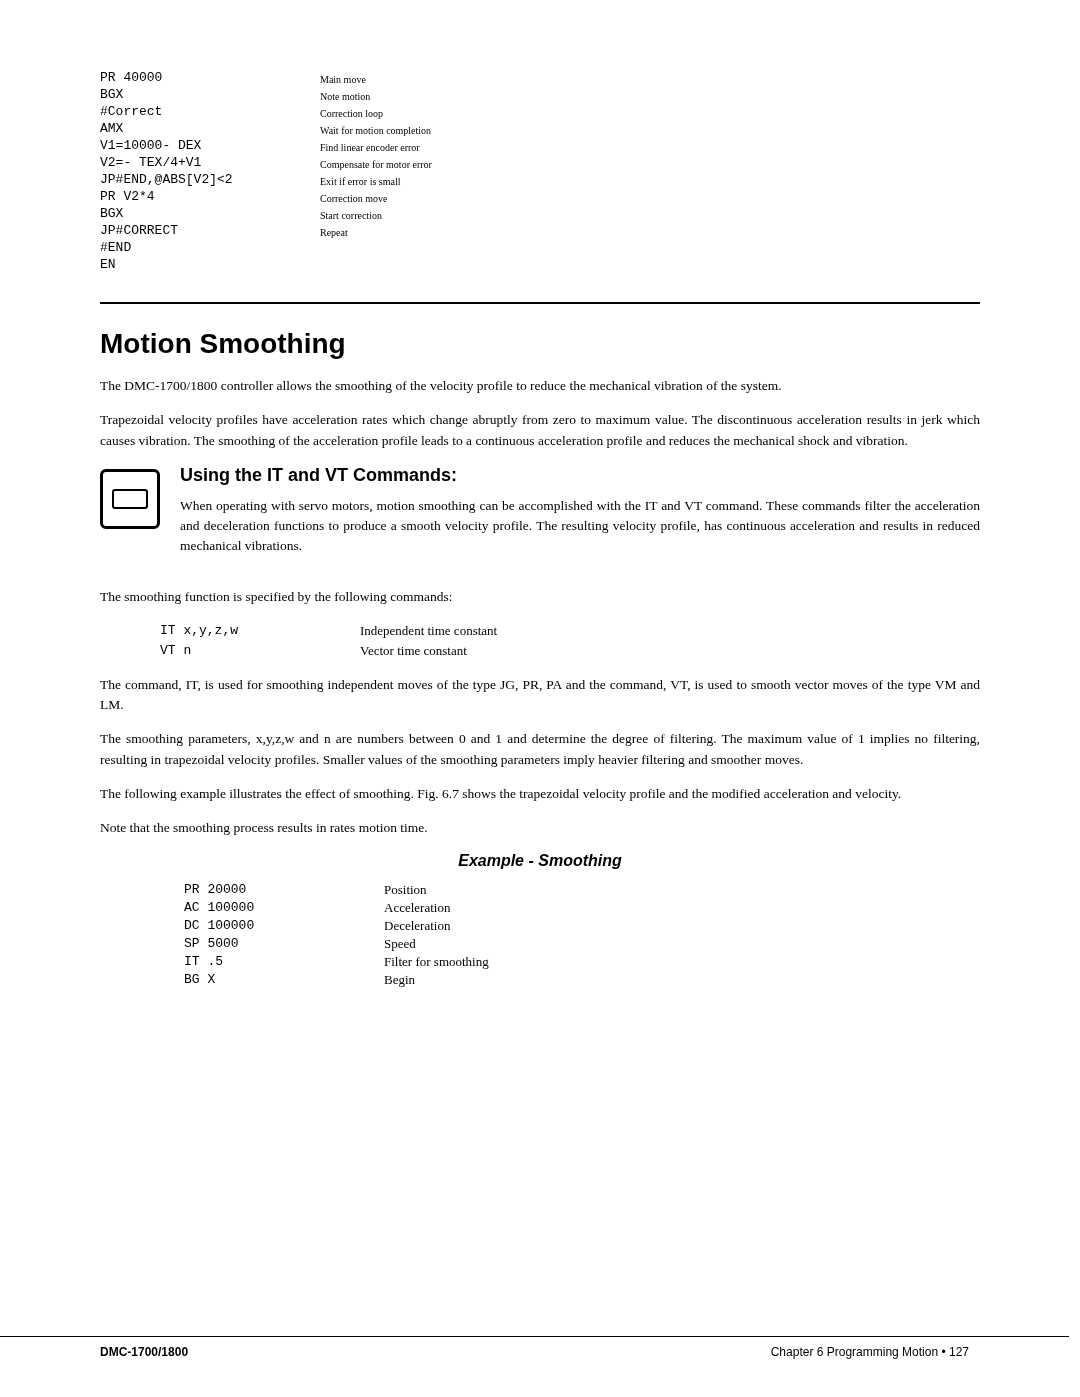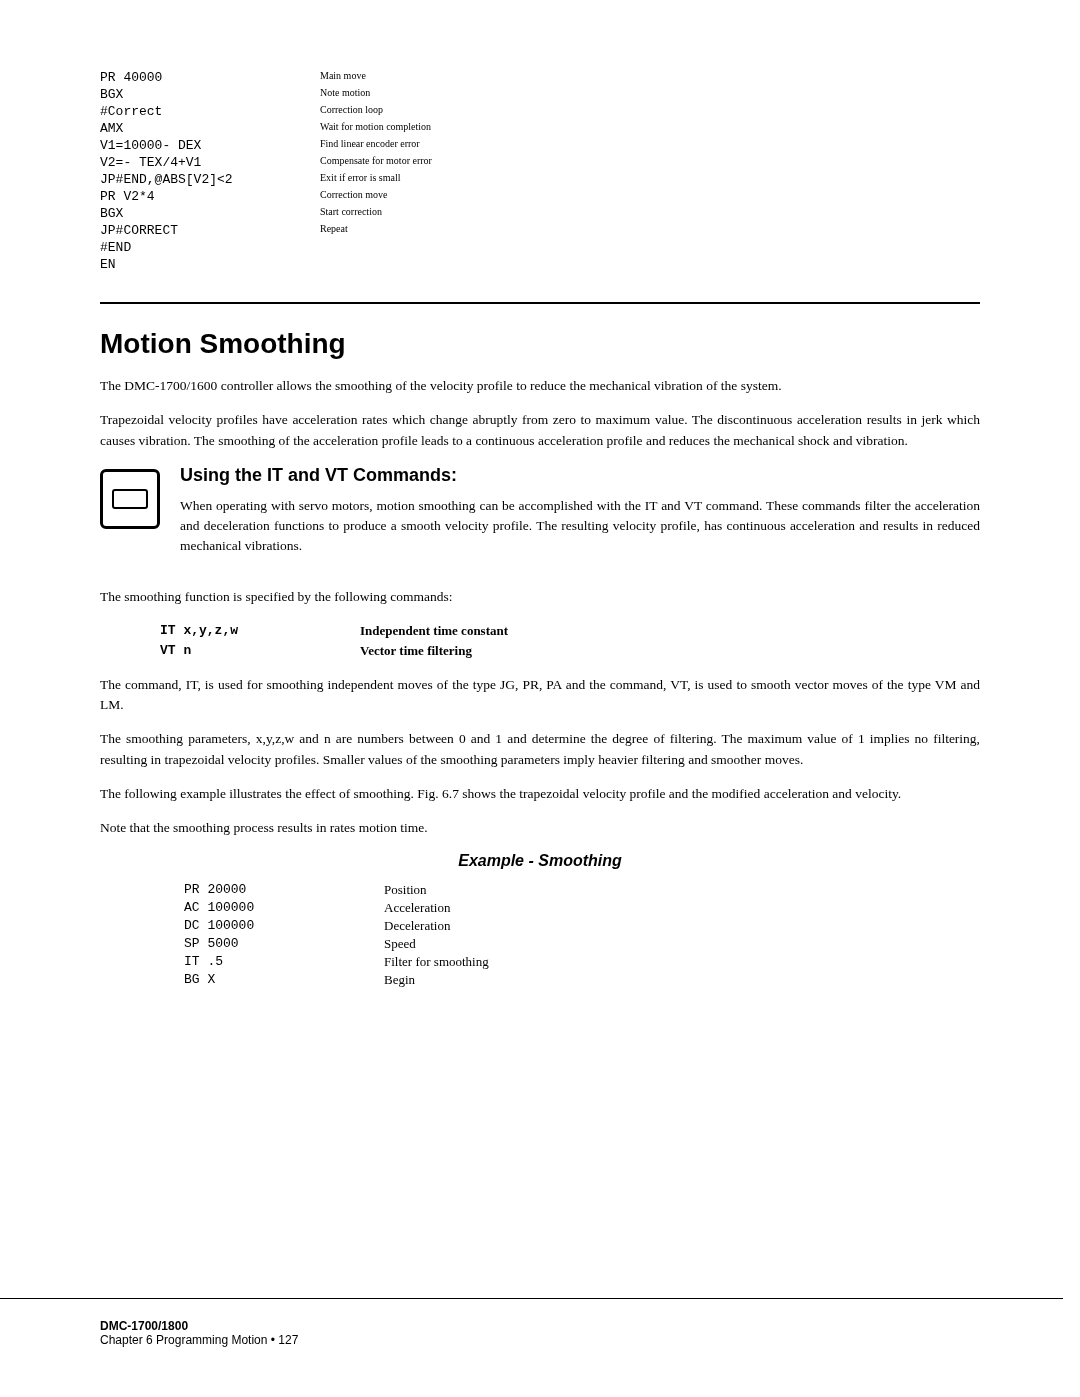--- a/index.html
+++ b/index.html
@@ -27,20 +27,21 @@
 
     
     .code-table {
       margin-bottom: 30px;
       margin-top: 10px;
     }
 
     .code-row {
       display: flex;
       margin-bottom: 2px;
+      align-items: flex-end;
     }
 
     .code-cell-left {
       width: 220px;
       font-family: "Courier New", Courier, monospace;
       font-size: 13px;
     }
 
     .code-cell-right {
       flex: 1;
@@ -111,21 +112,20 @@
     }
 
     
     .commands-table {
       margin: 16px 0 16px 60px;
     }
 
     .cmd-row {
       display: flex;
       margin-bottom: 4px;
-      font-weight: bold;
     }
 
     .cmd-left {
       width: 200px;
       font-family: "Courier New", Courier, monospace;
       font-size: 13px;
     }
 
     .cmd-right {
       flex: 1;
@@ -162,29 +162,28 @@
     .ex-right {
       flex: 1;
       font-size: 13px;
     }
 
     
     .footer {
       position: absolute;
       bottom: 30px;
       left: 0;
-      right: 17px;
-      padding: 20px 100px;
+      right: 11px;
+      padding: 8px 100px;
       border-top: 1px solid #000;
       display: flex;
       justify-content: space-between;
       font-size: 12px;
       font-weight: bold;
       font-family: Arial, Helvetica, sans-serif;
-      flex-direction: column;
     }
 
     .footer-left {
       font-weight: bold;
     }
 
     .footer-right {
       font-weight: normal;
     }
   </style>
@@ -242,21 +241,21 @@
       <div class="code-row">
         <span class="code-cell-left">EN</span>
         <span class="code-cell-right"></span>
       </div>
     </div>
 
   <hr class="section-divider">
 
   <h1 class="section-heading">Motion Smoothing</h1>
 
-  <p class="body-text">The DMC-1700/1600 controller allows the smoothing of the velocity profile to reduce the mechanical vibration of the system.</p>
+  <p class="body-text">The DMC-1700/1800 controller allows the smoothing of the velocity profile to reduce the mechanical vibration of the system.</p>
   <p class="body-text">Trapezoidal velocity profiles have acceleration rates which change abruptly from zero to maximum value.  The discontinuous acceleration results in jerk which causes vibration.  The smoothing of the acceleration profile leads to a continuous acceleration profile and reduces the mechanical shock and vibration.</p>
 
   <div class="it-vt-section">
     <div class="it-vt-icon">
       <div class="it-vt-icon-inner"></div>
     </div>
     <div class="it-vt-content">
       <h2 class="sub-heading">Using the IT and VT Commands:</h2>
       <p class="body-text">When operating with servo motors, motion smoothing can be accomplished with the IT and VT command.  These commands  filter the acceleration and deceleration functions to produce a smooth velocity  profile.  The resulting velocity profile, has continuous acceleration and results in reduced mechanical vibrations.</p>
     </div>
@@ -265,21 +264,21 @@
   <p class="body-text">The smoothing function is specified by the following commands:</p>
 
   <div class="commands-table">
 
   <div class="cmd-row">
         <span class="cmd-left">IT x,y,z,w</span>
         <span class="cmd-right">Independent time constant</span>
       </div>
       <div class="cmd-row">
         <span class="cmd-left">VT n</span>
-        <span class="cmd-right">Vector time filtering</span>
+        <span class="cmd-right">Vector time constant</span>
       </div>
     </div>
 
   <p class="body-text">The command, IT, is used for smoothing independent moves of the type JG, PR, PA and the command, VT, is used to smooth vector moves of the type VM and LM.</p>
   <p class="body-text">The smoothing parameters, x,y,z,w and n are numbers between 0 and 1 and determine the degree of filtering.  The maximum value of 1 implies no filtering, resulting in trapezoidal velocity profiles.  Smaller values of the smoothing parameters imply heavier filtering and smoother moves.</p>
   <p class="body-text">The following example illustrates the effect of smoothing.  Fig. 6.7 shows the trapezoidal velocity profile and the modified acceleration and velocity.</p>
   <p class="body-text">Note that the smoothing process results in rates motion time.</p>
 
   <p class="example-heading">Example - Smoothing</p>
 

